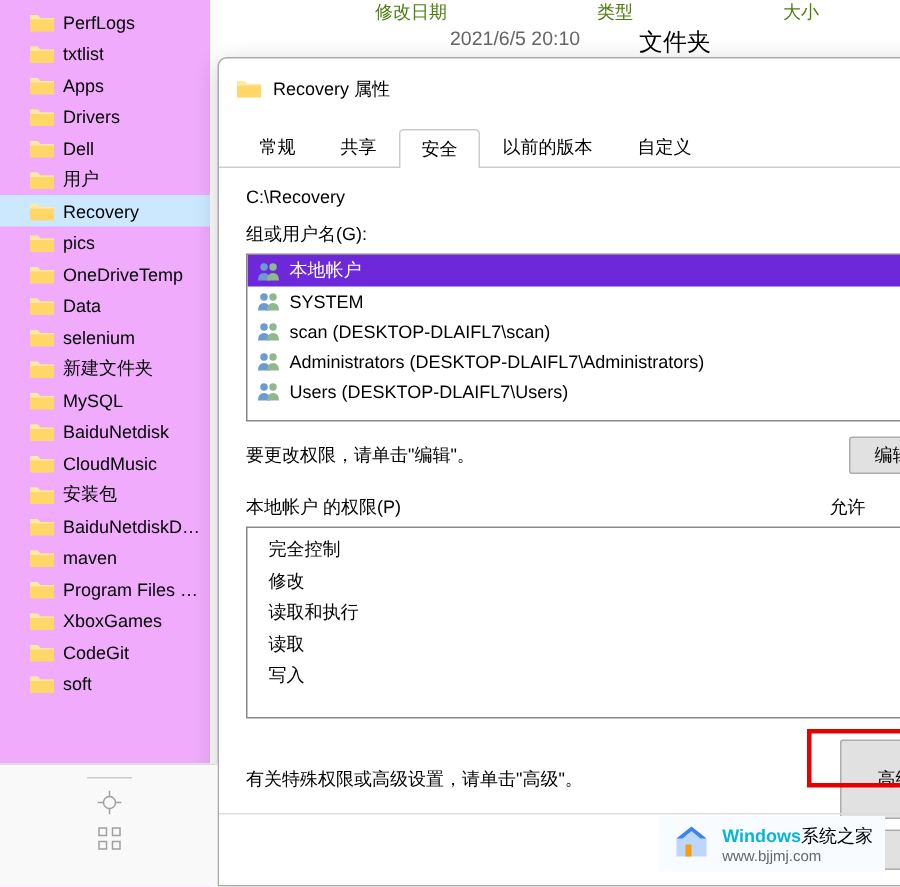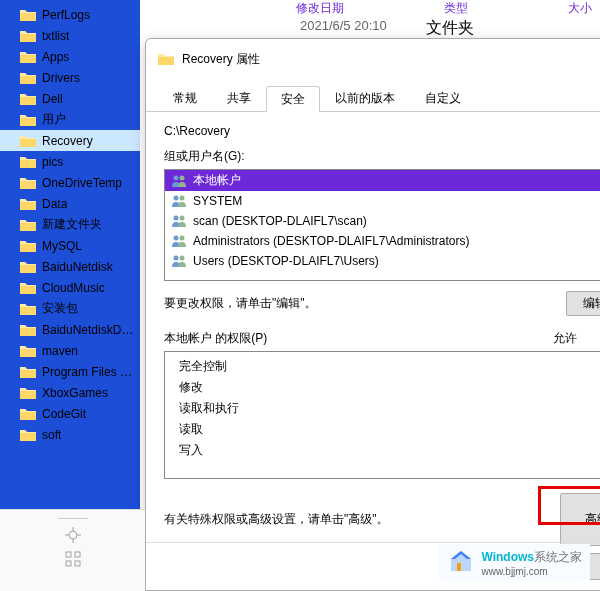--- a/index.html
+++ b/index.html
@@ -2,28 +2,28 @@
 <html><head>
 <meta charset="utf-8">
 <style>
   * { box-sizing: border-box; margin: 0; padding: 0; font-family: "Microsoft YaHei", "Segoe UI", sans-serif; font-size: 12px; }
   body { background: #fff; width: 600px; height: 591px; overflow: hidden; position: relative; }
   
   
   .main { display: flex; width: 100%; height: 100%; }
   
   
-  .left-panel { width: 140px; padding-top: 4px; background: #1d4ed8; }
+  .left-panel { width: 140px; padding-top: 4px; background: #f0abfc; }
   .folder-item { display: flex; align-items: center; padding: 2px 4px 2px 20px; cursor: pointer; height: 21px; }
   .folder-item.selected { background: #cce8ff; }
   .folder-icon { width: 16px; height: 14px; margin-right: 6px; flex-shrink: 0; }
   .folder-label { white-space: nowrap; overflow: hidden; text-overflow: ellipsis; }
   
   
-  .header-row { position: absolute; top: 0; left: 250px; display: flex; font-size: 12px; color: #6d28d9; gap: 100px; margin-left: 46px; }
+  .header-row { position: absolute; top: 0; left: 250px; display: flex; font-size: 12px; color: #4d7c0f; gap: 100px; }
   .header-date { position: absolute; top: 18px; left: 300px; color: #666; font-size: 13px; }
   .header-type { position: absolute; top: 18px; left: 426px; color: #000000; font-size: 16px; }
   
   
   .dialog { position: absolute; left: 145px; top: 38px; width: 524px; height: 553px; background: #fff; border: 1px solid #aaa; box-shadow: 0 4px 16px rgba(0,0,0,0.2); border-radius: 6px 6px 0 0; }
   .titlebar { display: flex; align-items: center; padding: 8px 12px; border-bottom: none; }
   .titlebar .folder-icon { margin-right: 8px; }
   .titlebar-title { flex: 1; font-size: 12px; }
   .close-btn { width: 32px; height: 24px; display: flex; align-items: center; justify-content: center; cursor: pointer; font-size: 14px; }
   
@@ -150,20 +150,27 @@
           <path fill="#ffe9a6" d="M0 2 L5 2 L7 4 L16 4 L16 5 L0 5 Z"></path>
         </svg>
         <span class="folder-label">OneDriveTemp</span>
       </div>
       <div class="folder-item">
         <svg class="folder-icon" viewBox="0 0 16 14">
           <path fill="#ffd768" d="M0 2 L5 2 L7 4 L16 4 L16 13 L0 13 Z"></path>
           <path fill="#ffe9a6" d="M0 2 L5 2 L7 4 L16 4 L16 5 L0 5 Z"></path>
         </svg>
         <span class="folder-label">Data</span>
+      </div>
+      <div class="folder-item">
+        <svg class="folder-icon" viewBox="0 0 16 14">
+          <path fill="#ffd768" d="M0 2 L5 2 L7 4 L16 4 L16 13 L0 13 Z"></path>
+          <path fill="#ffe9a6" d="M0 2 L5 2 L7 4 L16 4 L16 5 L0 5 Z"></path>
+        </svg>
+        <span class="folder-label">selenium</span>
       </div>
       <div class="folder-item">
         <svg class="folder-icon" viewBox="0 0 16 14">
           <path fill="#ffd768" d="M0 2 L5 2 L7 4 L16 4 L16 13 L0 13 Z"></path>
           <path fill="#ffe9a6" d="M0 2 L5 2 L7 4 L16 4 L16 5 L0 5 Z"></path>
         </svg>
         <span class="folder-label">新建文件夹</span>
       </div>
       <div class="folder-item">
         <svg class="folder-icon" viewBox="0 0 16 14">
@@ -358,16 +365,16 @@
     </svg>
 </div>
 
 <div class="watermark">
   <svg class="watermark-logo" viewBox="0 0 28 24">
       <path fill="#3b82f6" d="M4 8 L14 0 L24 8 L24 20 L4 20 Z" fill-opacity="0.3"></path>
       <path fill="#3b82f6" d="M4 8 L14 0 L24 8 L20 8 L14 3 L8 8 Z"></path>
       <rect x="10" y="12" width="4" height="8" fill="#f59e0b"></rect>
     </svg>
   <div class="watermark-text">
-    <span style="color:#06b6d4;font-weight:bold">Windows</span><span style="color:#737373">系统之家</span>
+    <span style="color:#06b6d4;font-weight:bold">Windows</span><span style="color:#000000">系统之家</span>
     <span class="sub">www.bjjmj.com</span>
   </div>
 </div>
 
 </body></html>

